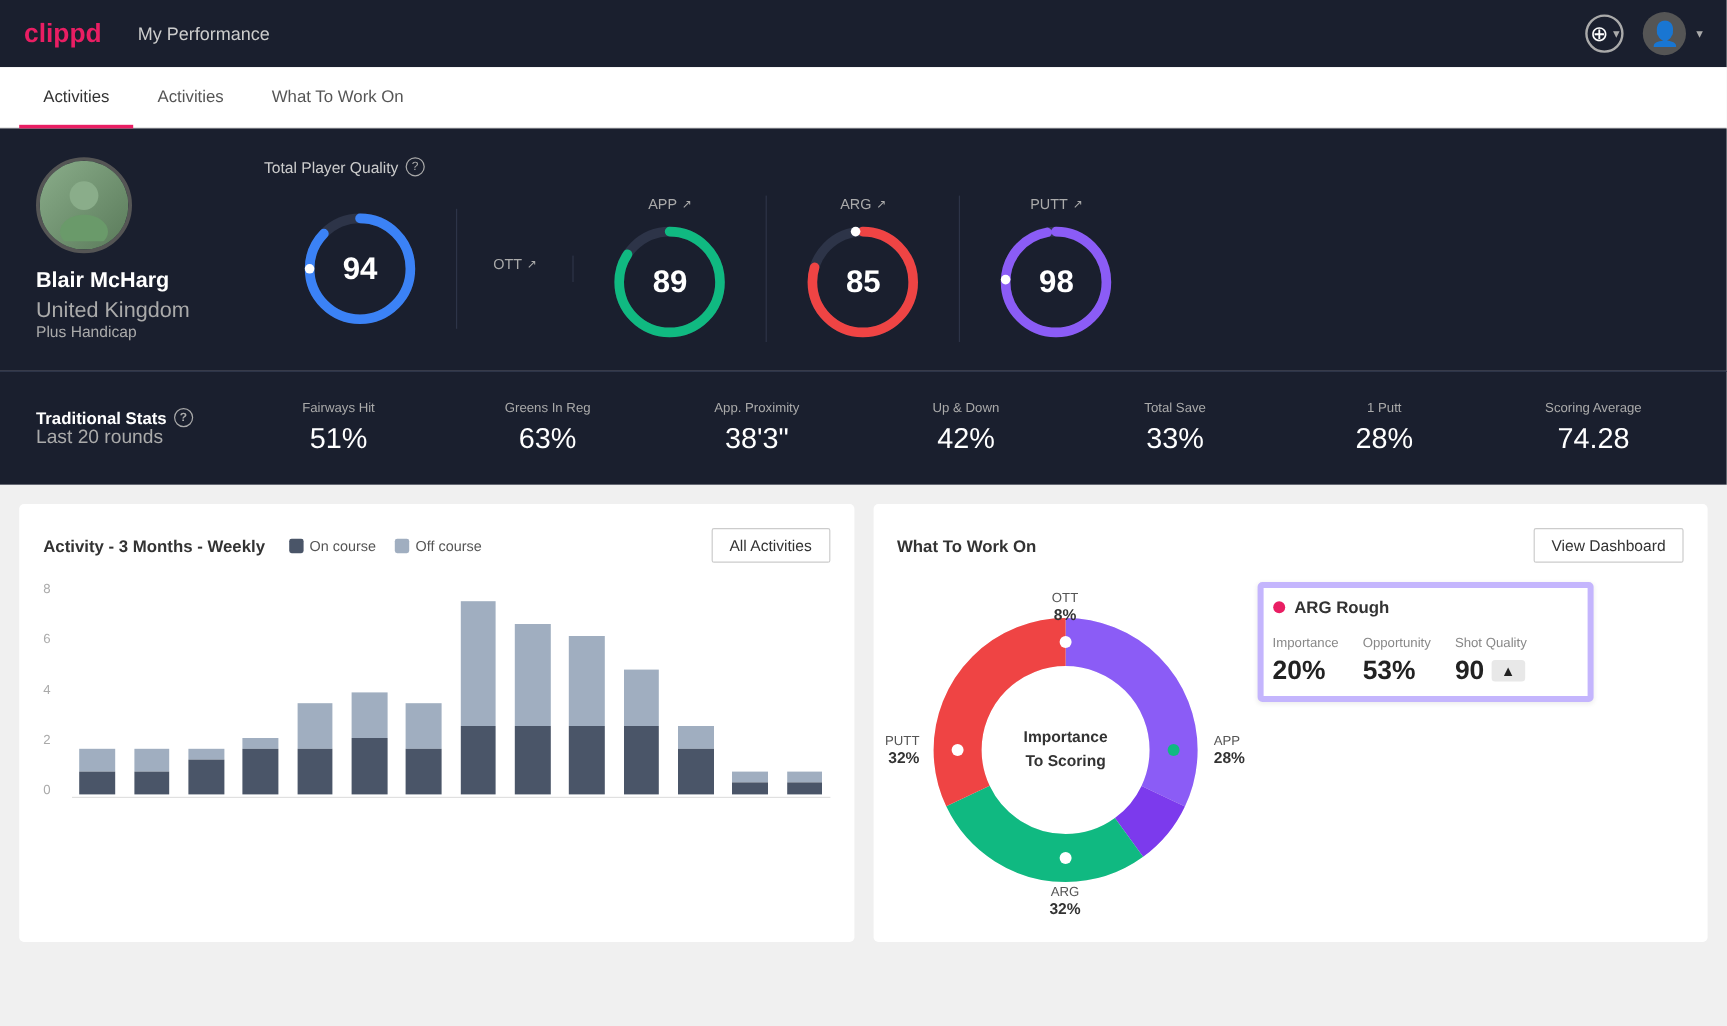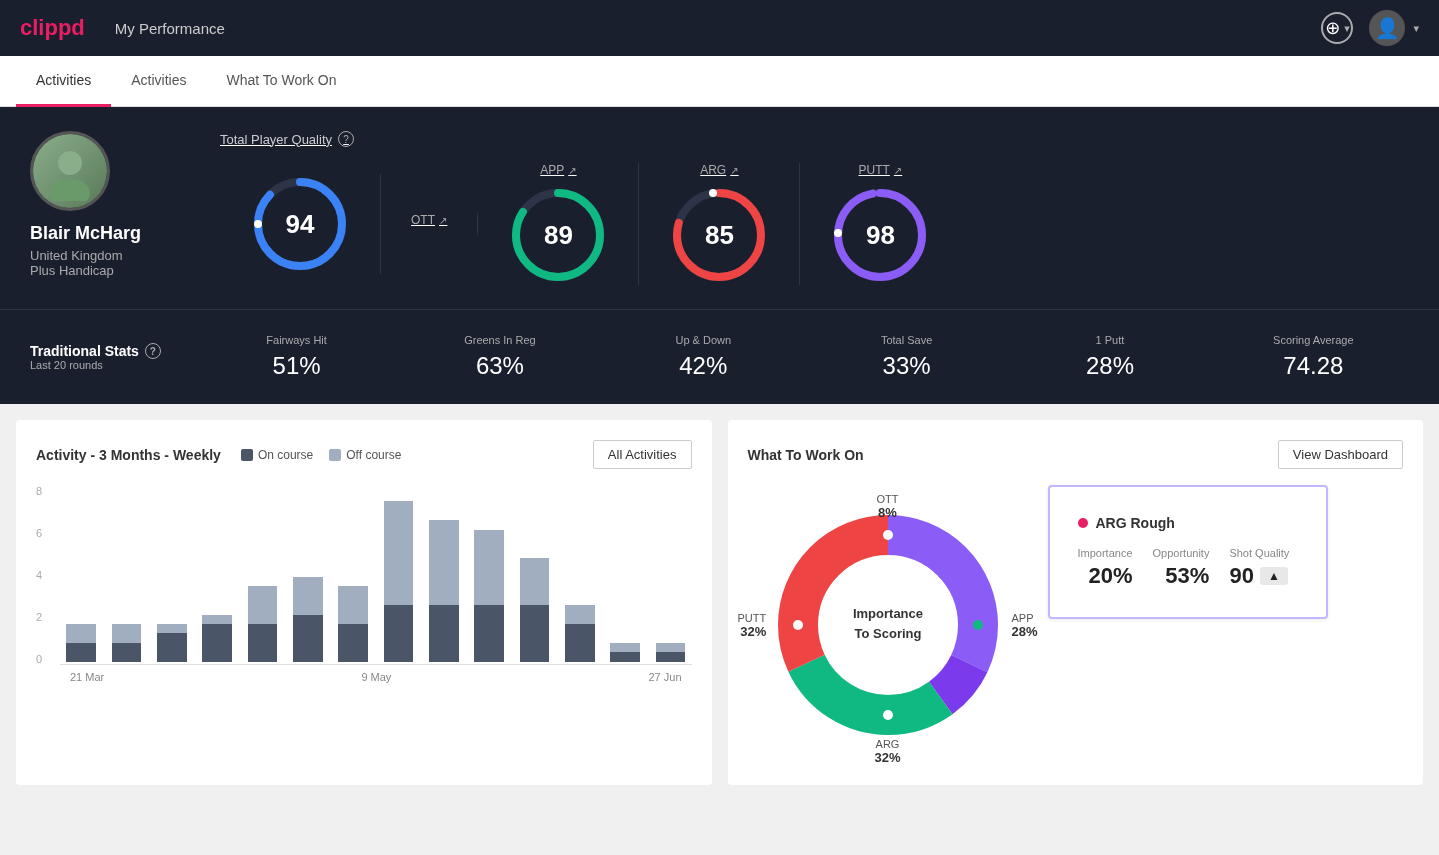--- a/index.html
+++ b/index.html
@@ -62,24 +62,24 @@
       width: 80px; height: 80px; border-radius: 50%;
       background: #888; overflow: hidden; margin-bottom: 12px;
       border: 3px solid #555;
     }
     .player-avatar-inner {
       width: 100%; height: 100%; background: linear-gradient(135deg, #8aad8a, #5a7a5a);
       display: flex; align-items: center; justify-content: center;
       color: white; font-size: 28px;
     }
     .player-name { font-size: 18px; font-weight: bold; margin-bottom: 4px; }
-    .player-country { font-size: 13px; color: #aaa; }
+    .player-country { font-size: 18px; color: #aaa; }
     .player-handicap { font-size: 13px; color: #aaa; }
 
-    .metrics-section { flex: 1; text-decoration: underline; }
+    .metrics-section { flex: 1; }
     .tpq-label { font-size: 13px; color: #ccc; margin-bottom: 16px; display: flex; align-items: center; gap: 6px; }
     .info-icon {
       width: 16px; height: 16px; border-radius: 50%; border: 1px solid #aaa;
       display: inline-flex; align-items: center; justify-content: center;
       font-size: 10px; color: #aaa; cursor: pointer;
     }
     .metrics-row { display: flex; align-items: center; gap: 0; }
     .metric-gauge { text-align: center; padding: 0 30px; border-right: 1px solid #2d3448; }
     .metric-gauge:last-child { border-right: none; }
     .metric-label { font-size: 12px; color: #aaa; margin-bottom: 8px; display: flex; align-items: center; justify-content: center; gap: 4px; }
@@ -97,21 +97,21 @@
     .stats-row {
       display: flex;
       align-items: center;
       padding: 24px 30px;
       background: #1a1f2e;
       border-top: 1px solid #2d3448;
       gap: 0;
     }
     .stat-group { margin-right: 40px; }
     .stat-group-label { font-size: 14px; font-weight: 600; color: white; }
-    .stat-group-sub { font-size: 11px; color: #aaa; }
+    .stat-group-sub { font-size: 16px; color: #aaa; }
     .stats-items { display: flex; gap: 12px; flex: 1; }
     .stat-item { text-align: center; flex: 1; }
     .stat-label { font-size: 11px; color: #aaa; margin-bottom: 6px; }
     .stat-value { font-size: 24px; font-weight: 300; color: white; }
 
     
     .bottom-row {
       display: flex;
       gap: 0;
       background: #f0f0f0;
@@ -153,22 +153,22 @@
       font-size: 11px; color: #aaa;
     }
 
     
     .wtwo-content { display: flex; gap: 20px; align-items: flex-start; }
     .view-dashboard-btn {
       border: 1px solid #ccc; background: white; padding: 6px 14px;
       font-size: 13px; cursor: pointer; border-radius: 2px; color: #333;
     }
     .detail-card {
-      background: white; border: 2px solid #c4b5fd; border-radius: 4px;
-      padding: 28px; min-width: 280px; box-shadow: 0 1px 4px rgba(0,0,0,0.08); text-align: right;
+      background: white; border: 5px solid #c4b5fd; border-radius: 4px;
+      padding: 8px; min-width: 280px; box-shadow: 0 1px 4px rgba(0,0,0,0.08);
     }
     .detail-card-title {
       display: flex; align-items: center; gap: 8px;
       font-size: 14px; font-weight: 600; margin-bottom: 16px;
     }
     .dot-pink { width: 10px; height: 10px; border-radius: 50%; background: #e91e63; display: inline-block; }
     .detail-metrics { display: flex; gap: 20px; }
     .detail-metric-label { font-size: 11px; color: #888; margin-bottom: 4px; }
     .detail-metric-value { font-size: 22px; font-weight: 600; color: #222; }
     .shot-quality-badge {
@@ -304,20 +304,24 @@
   <div class="stats-items">
     <div class="stat-item">
       <div class="stat-label">Fairways Hit</div>
       <div class="stat-value">51%</div>
     </div>
     <div class="stat-item">
       <div class="stat-label">Greens In Reg</div>
       <div class="stat-value">63%</div>
     </div>
     <div class="stat-item">
+      <div class="stat-label">App. Proximity</div>
+      <div class="stat-value">38'3"</div>
+    </div>
+    <div class="stat-item">
       <div class="stat-label">Up &amp; Down</div>
       <div class="stat-value">42%</div>
     </div>
     <div class="stat-item">
       <div class="stat-label">Total Save</div>
       <div class="stat-value">33%</div>
     </div>
     <div class="stat-item">
       <div class="stat-label">1 Putt</div>
       <div class="stat-value">28%</div>
@@ -437,25 +441,20 @@
               <div style="height: 10px; background: rgb(74, 85, 104);"></div>
             </div>
           </div>
           <div style="display: flex; flex-direction: column; align-items: center; flex: 1 1 0%;">
             <div style="display: flex; flex-direction: column; width: 70%;">
               <div style="height: 9px; background: rgb(160, 174, 192);"></div>
               <div style="height: 10px; background: rgb(74, 85, 104);"></div>
             </div>
           </div>
         </div>
-      <div class="chart-labels">
-        <span>21 Mar</span>
-        <span>9 May</span>
-        <span>27 Jun</span>
-      </div>
     </div>
   </div>
 
   <div class="panel">
     <div class="panel-header">
       <span class="panel-title">What To Work On</span>
       <button class="view-dashboard-btn">View Dashboard</button>
     </div>
 
     <div class="wtwo-content">

